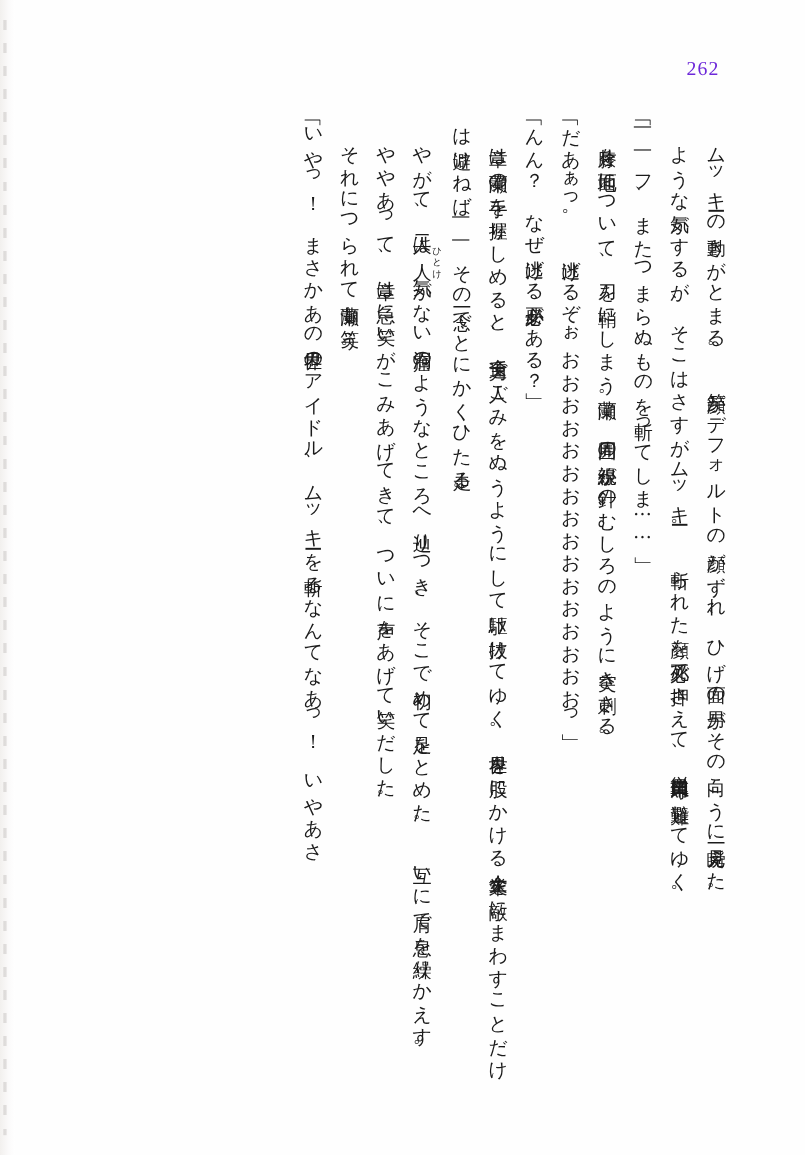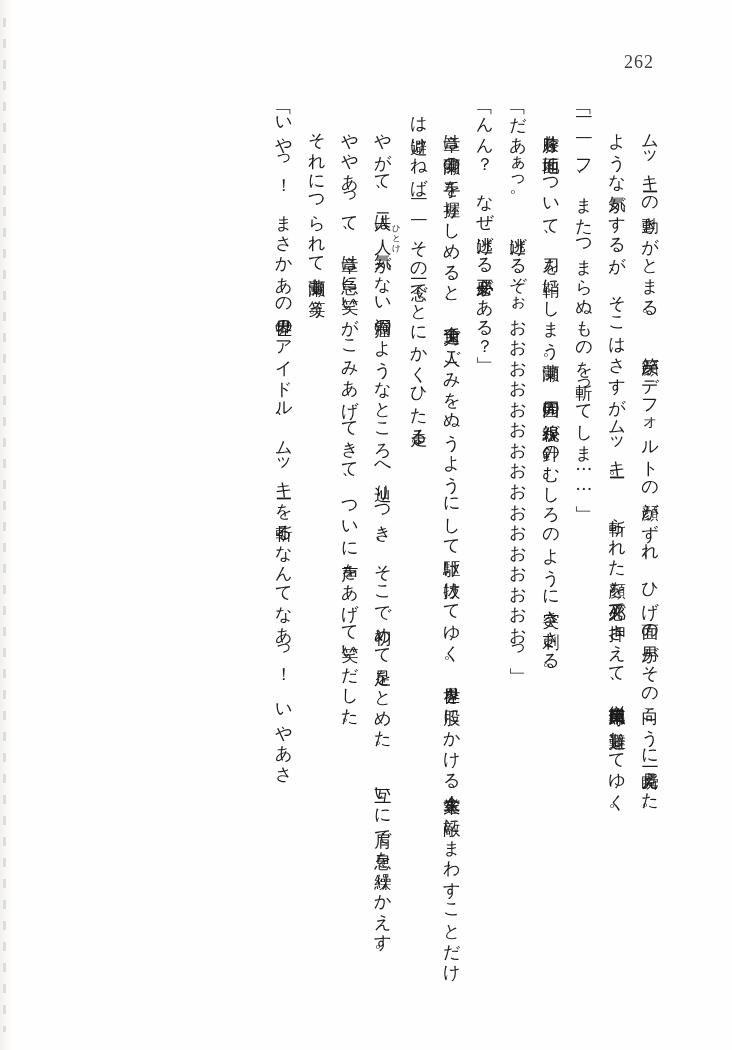--- a/index.html
+++ b/index.html
@@ -45,21 +45,21 @@
       rgba(255,255,255,0) 21px
     );
     opacity: 0.65;
   }
   .page-number {
     position: absolute;
     top: 52px;
     right: 78px;
     font-size: 18px;
     letter-spacing: 1px;
-    color: #404040;
+    color: #6d28d9;
     font-family: "Liberation Serif", serif;
   }
   
   .body-text {
     position: absolute;
     top: 104px;
     right: 66px;
     height: 870px;
     width: 600px;
     writing-mode: vertical-rl;

